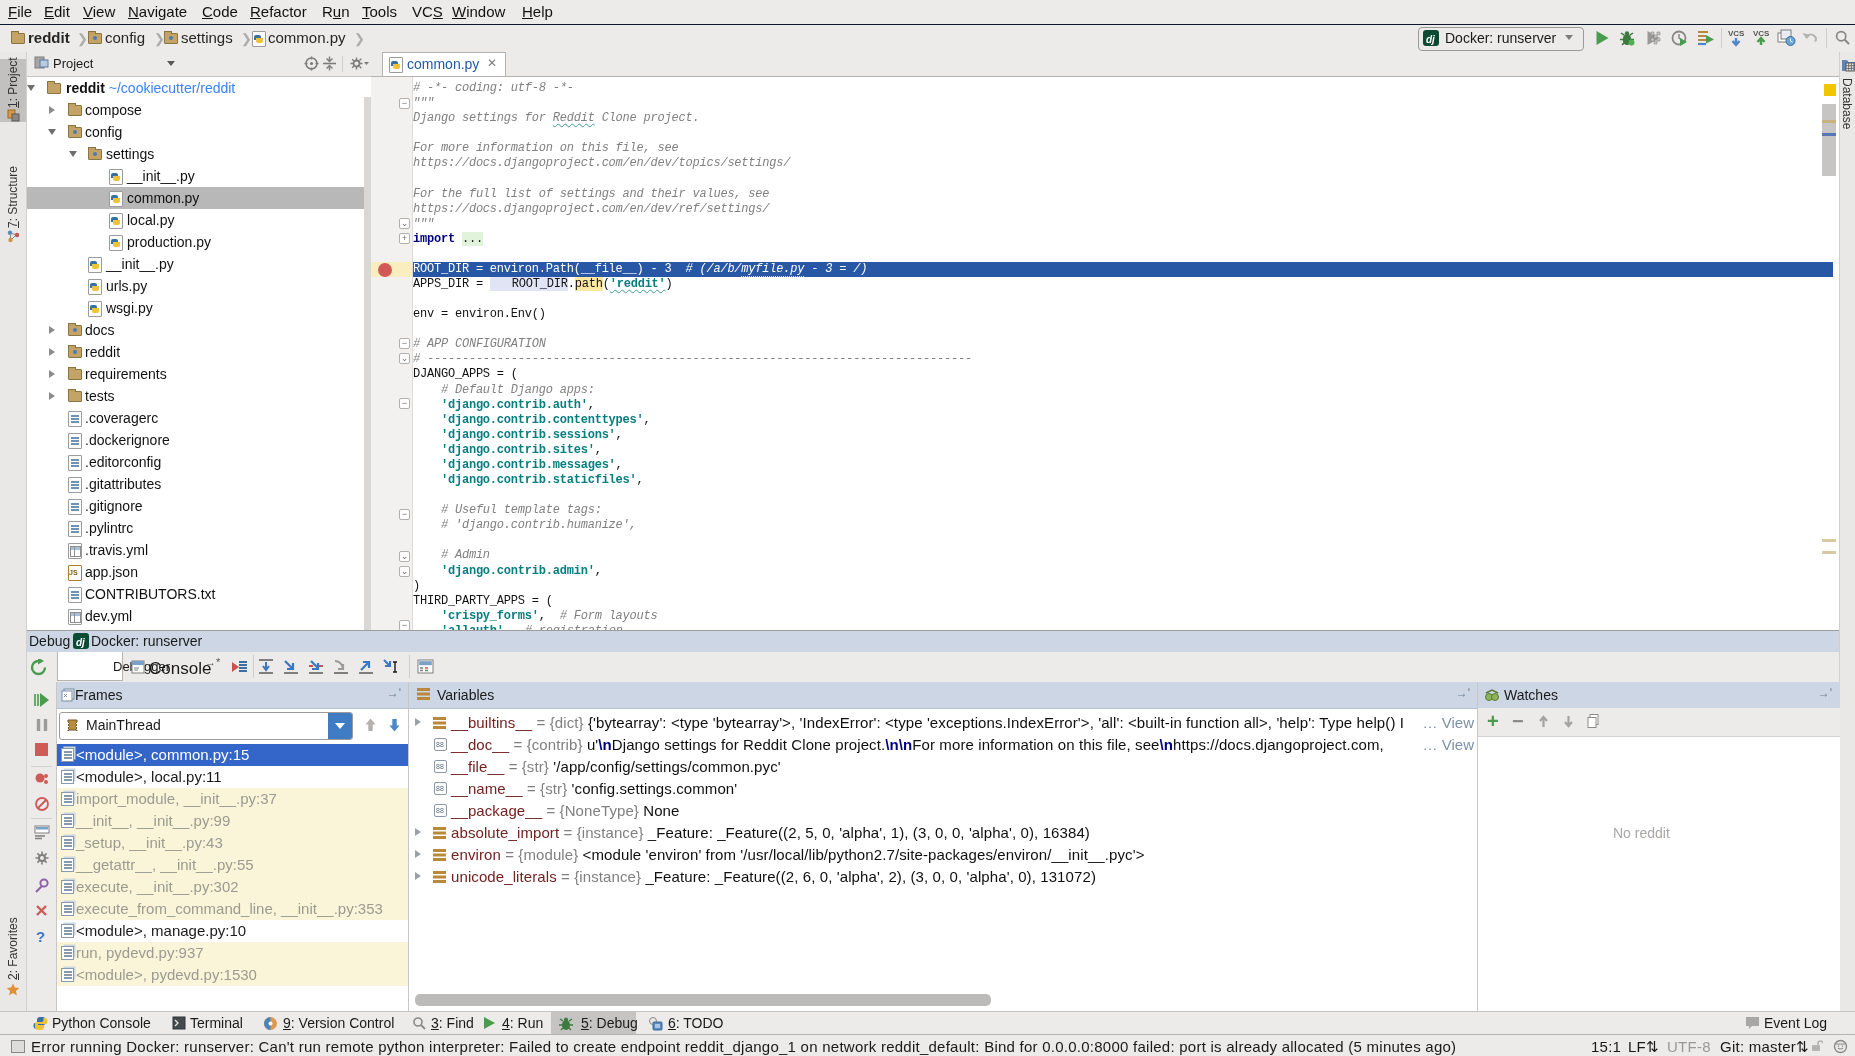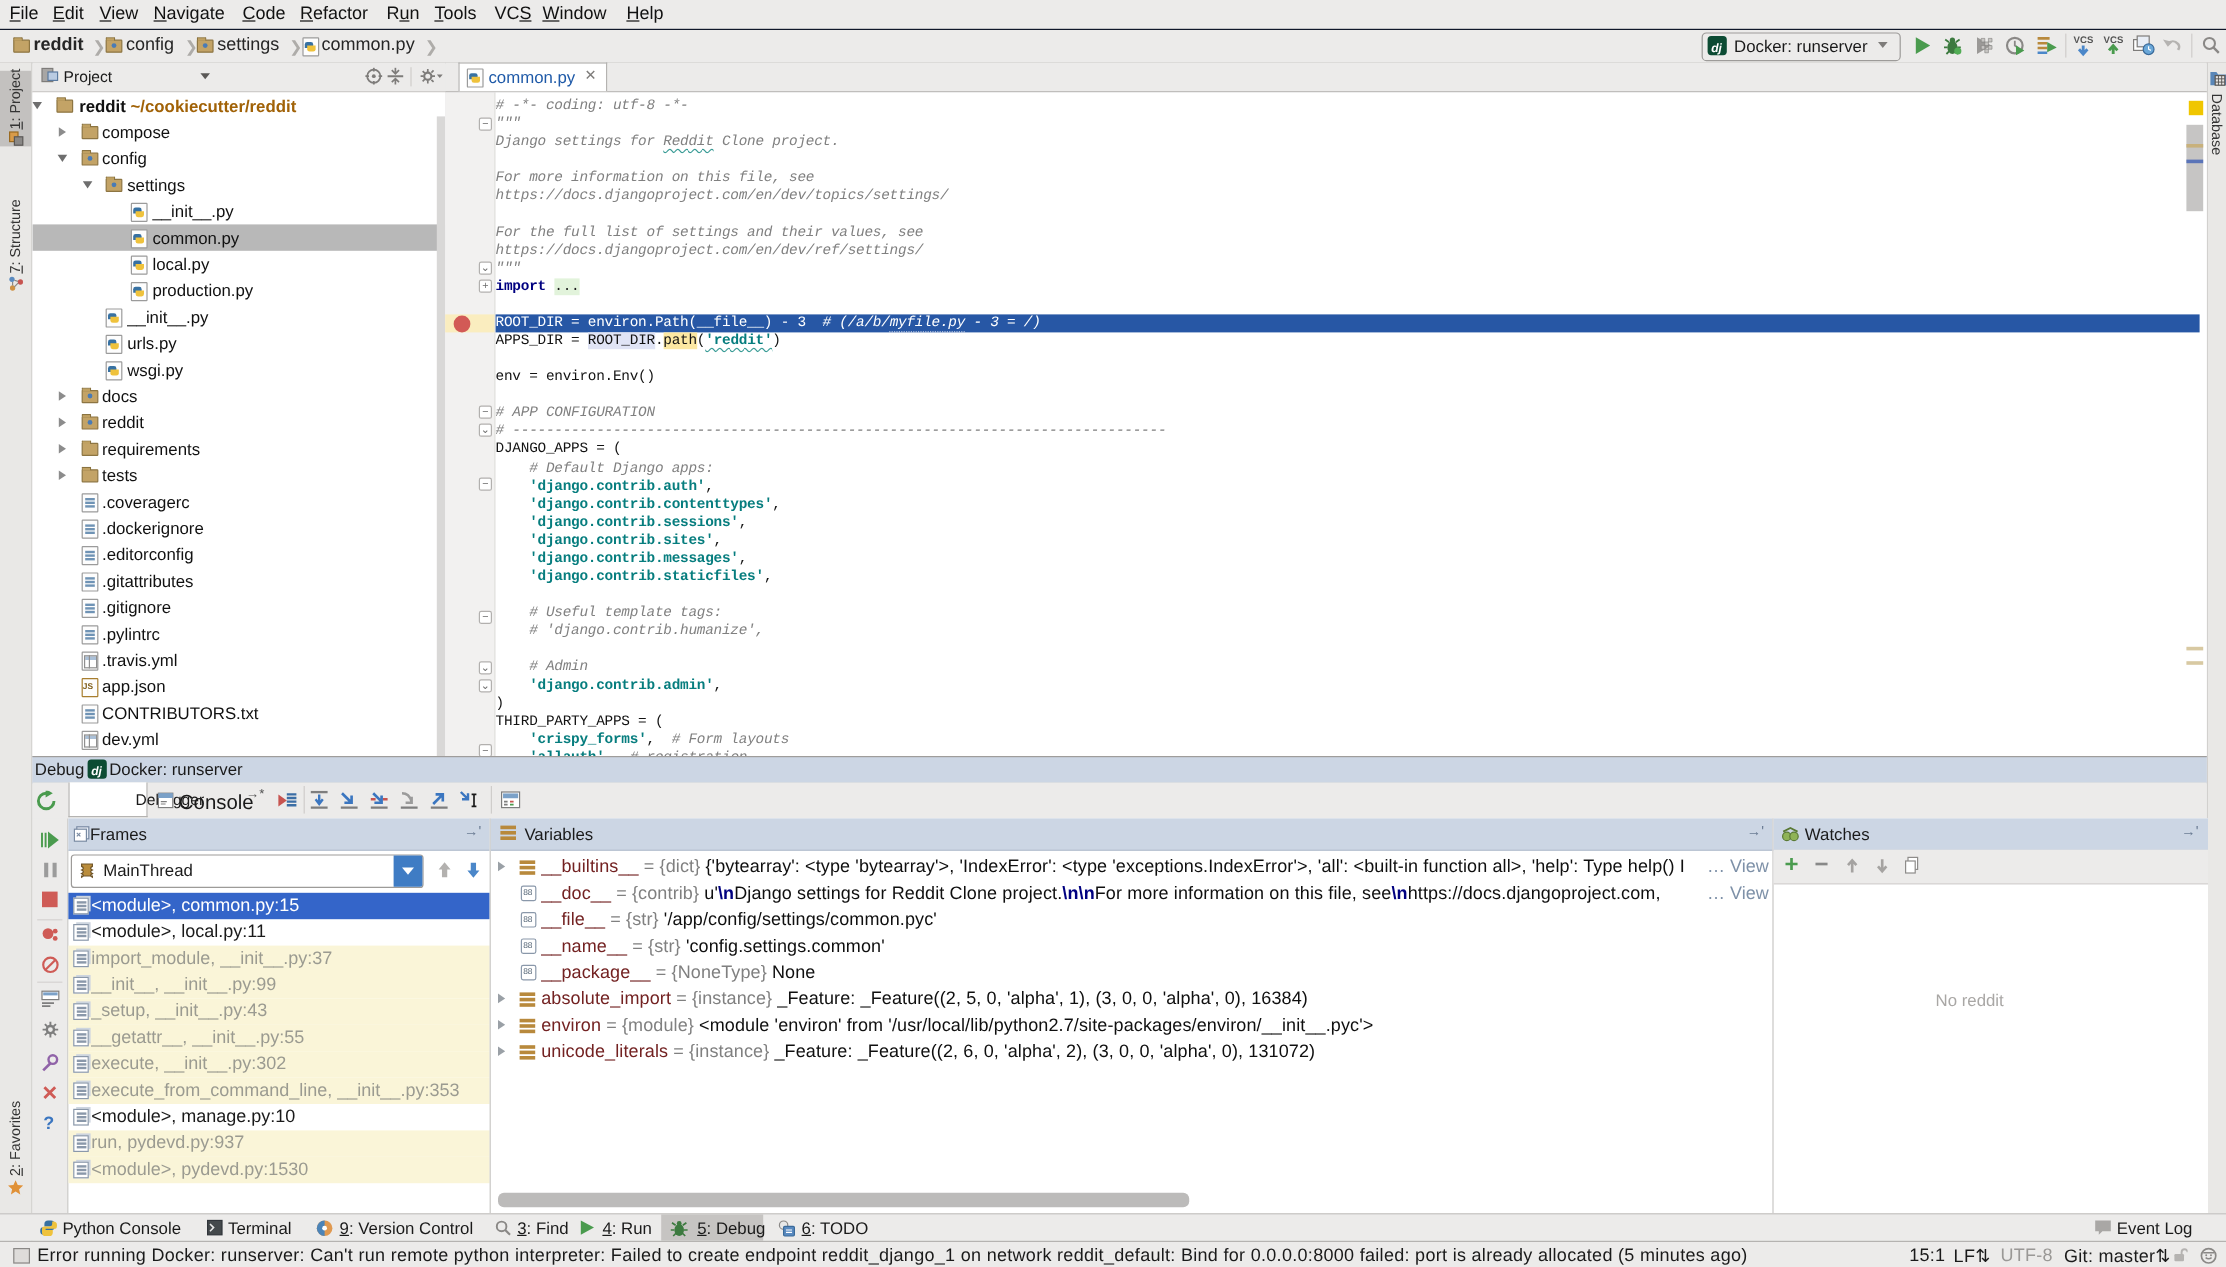--- a/index.html
+++ b/index.html
@@ -16,21 +16,21 @@
 
 #lstripe{left:0;top:52px;width:26px;height:982px;background:#e9e8e6;border-right:1px solid #d2d0ce;}
 #rstripe{left:1839px;top:52px;width:16px;height:982px;background:#e9e8e6;border-left:1px solid #d2d0ce;}
 .vtabL{position:absolute;transform:rotate(-90deg);transform-origin:left top;font-size:12px;color:#333;white-space:nowrap;}
 .vtabR{position:absolute;transform:rotate(90deg);transform-origin:left top;font-size:12px;color:#333;white-space:nowrap;}
 
 #pheader{left:27px;top:52px;width:344px;height:24px;background:#ECEBEA;border-bottom:1px solid #c8c6c4;}
 #ptree{left:27px;top:77px;width:344px;height:553px;background:#ffffff;overflow:hidden;}
 .trow{position:absolute;height:22px;width:344px;}
 .trow .lbl{position:absolute;top:3px;font-size:14px;color:#111;white-space:nowrap;}
-.gray{color:#a16207;font-weight:bold;}
+.gray{color:#3b82f6;}
 .tri{position:absolute;top:8px;width:0;height:0;}
 .tri.exp{border-left:4.5px solid transparent;border-right:4.5px solid transparent;border-top:6px solid #6e6e6e;}
 .tri.col{border-top:4.5px solid transparent;border-bottom:4.5px solid transparent;border-left:6px solid #8c8c8c;margin-top:-1px;}
 
 .ficon{position:absolute;top:6px;width:12px;height:9px;background:#c3a366;border:1px solid #8d7542;border-radius:1px;}
 .ficon:before{content:"";position:absolute;left:-1px;top:-3px;width:6px;height:2px;background:#c0a162;border:1px solid #8a7340;border-bottom:none;border-radius:1px 1px 0 0;}
 .ficon.pkg:after{content:"";position:absolute;left:4px;top:2px;width:4px;height:4px;background:#4a7bb5;border-radius:50%;}
 .pyicon,.txticon,.ymlicon,.jsonicon{position:absolute;top:4px;width:12px;height:14px;background:#fdfdfd;border:1px solid #9b9b9b;border-radius:1px;}
 .pyicon:before{content:"";position:absolute;left:1px;top:3px;width:7px;height:5px;background:#3771a2;border-radius:2px 2px 0 0;}
 .pyicon:after{content:"";position:absolute;left:3px;top:6px;width:7px;height:5px;background:#efc23c;border-radius:0 0 2px 2px;}
@@ -372,21 +372,21 @@
 
 For more information on this file, see
 https://docs.djangoproject.com/en/dev/topics/settings/
 
 For the full list of settings and their values, see
 https://docs.djangoproject.com/en/dev/ref/settings/
 """</span>
 <span class="kw">import</span> <span style="background:#e2f3db;color:#1a1a1a;">...</span>
 
 <span style="color:#fff;position:relative;">ROOT_DIR = environ.Path(__file__) - 3  <i># (/a/b/<span style="border-bottom:1px dotted #cfd8ea;">myfile.py</span> - 3 = /)</i></span>
-APPS_DIR = <span style="background:#e0e4f5;">ROOT_DIR</span>.<span style="background:#fce8a2;">path</span>(<span class="str" style="text-decoration:underline wavy #3a9c96;text-decoration-thickness:1px;text-underline-offset:2px;">'reddit'</span>)
+APPS_DIR = <span style="background:#e0e4f5;padding-left:22px;">ROOT_DIR</span>.<span style="background:#fce8a2;">path</span>(<span class="str" style="text-decoration:underline wavy #3a9c96;text-decoration-thickness:1px;text-underline-offset:2px;">'reddit'</span>)
 
 env = environ.Env()
 
 <span class="cmt"># APP CONFIGURATION
 # ------------------------------------------------------------------------------</span>
 DJANGO_APPS = (
     <span class="cmt"># Default Django apps:</span>
     <span class="str">'django.contrib.auth'</span>,
     <span class="str">'django.contrib.contenttypes'</span>,
     <span class="str">'django.contrib.sessions'</span>,

